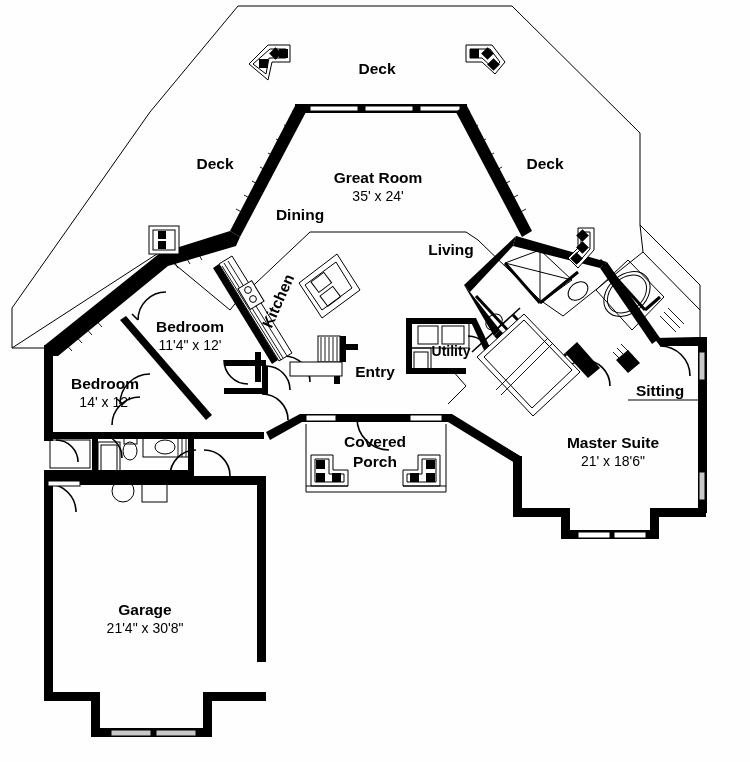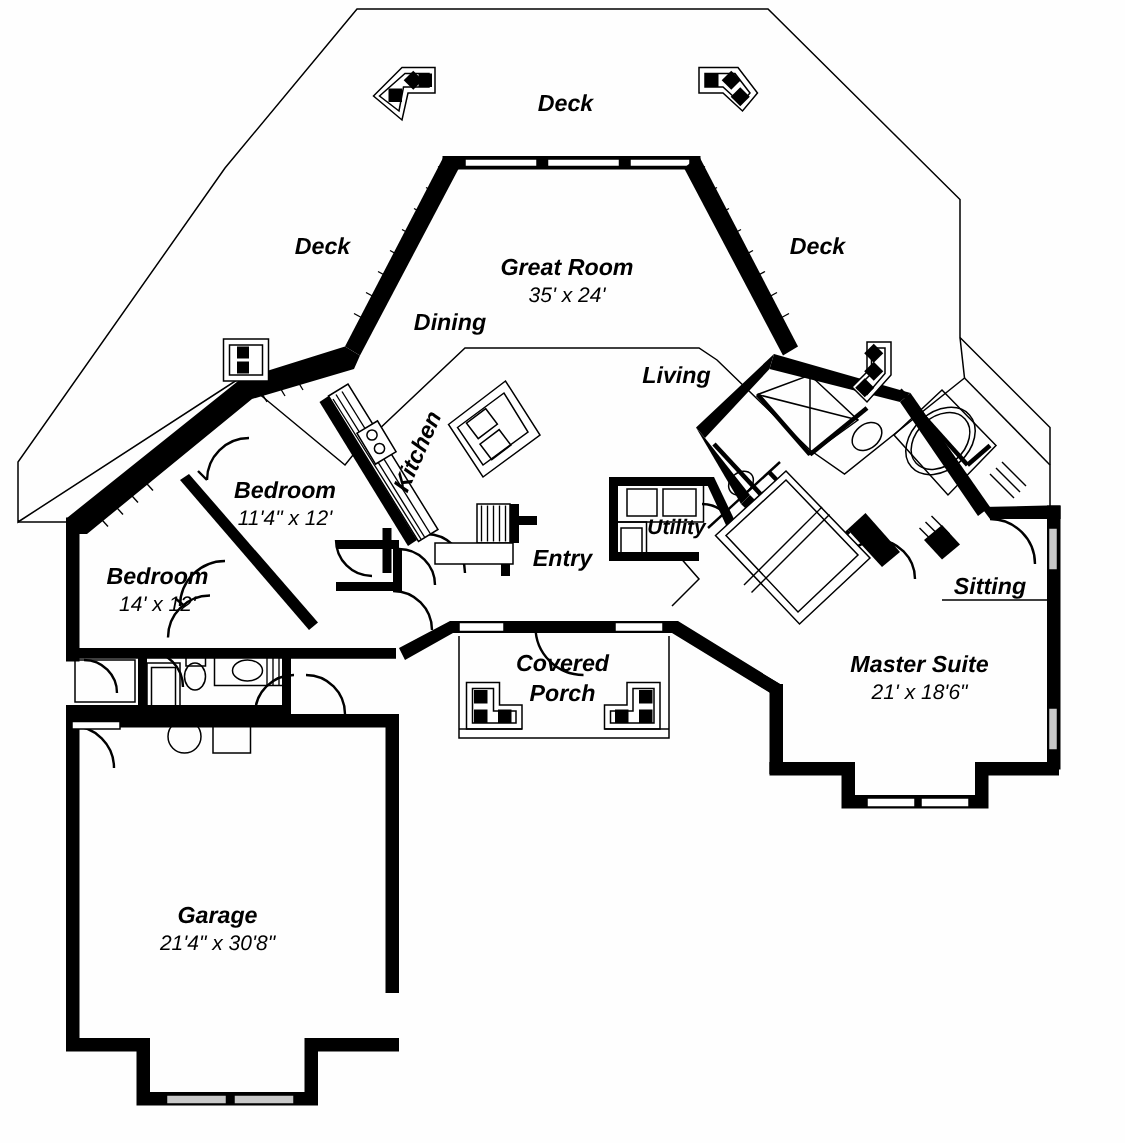--- a/index.html
+++ b/index.html
@@ -10,21 +10,20 @@
   }
   body {
     font-family: "Liberation Sans", sans-serif;
   }
   #plan-wrap {
     position: relative;
     width: 750px;
     height: 762px;
     background: #fefefe;
     overflow: hidden;
-    font-style: italic;
   }
   svg#plan {
     display: block;
     width: 750px;
     height: 762px;
   }
   
   .wall-heavy { fill: #000; stroke: none; }
   .wall-med   { fill: none; stroke: #000; stroke-width: 3; }
   .thin       { fill: none; stroke: #000; stroke-width: 1; }

